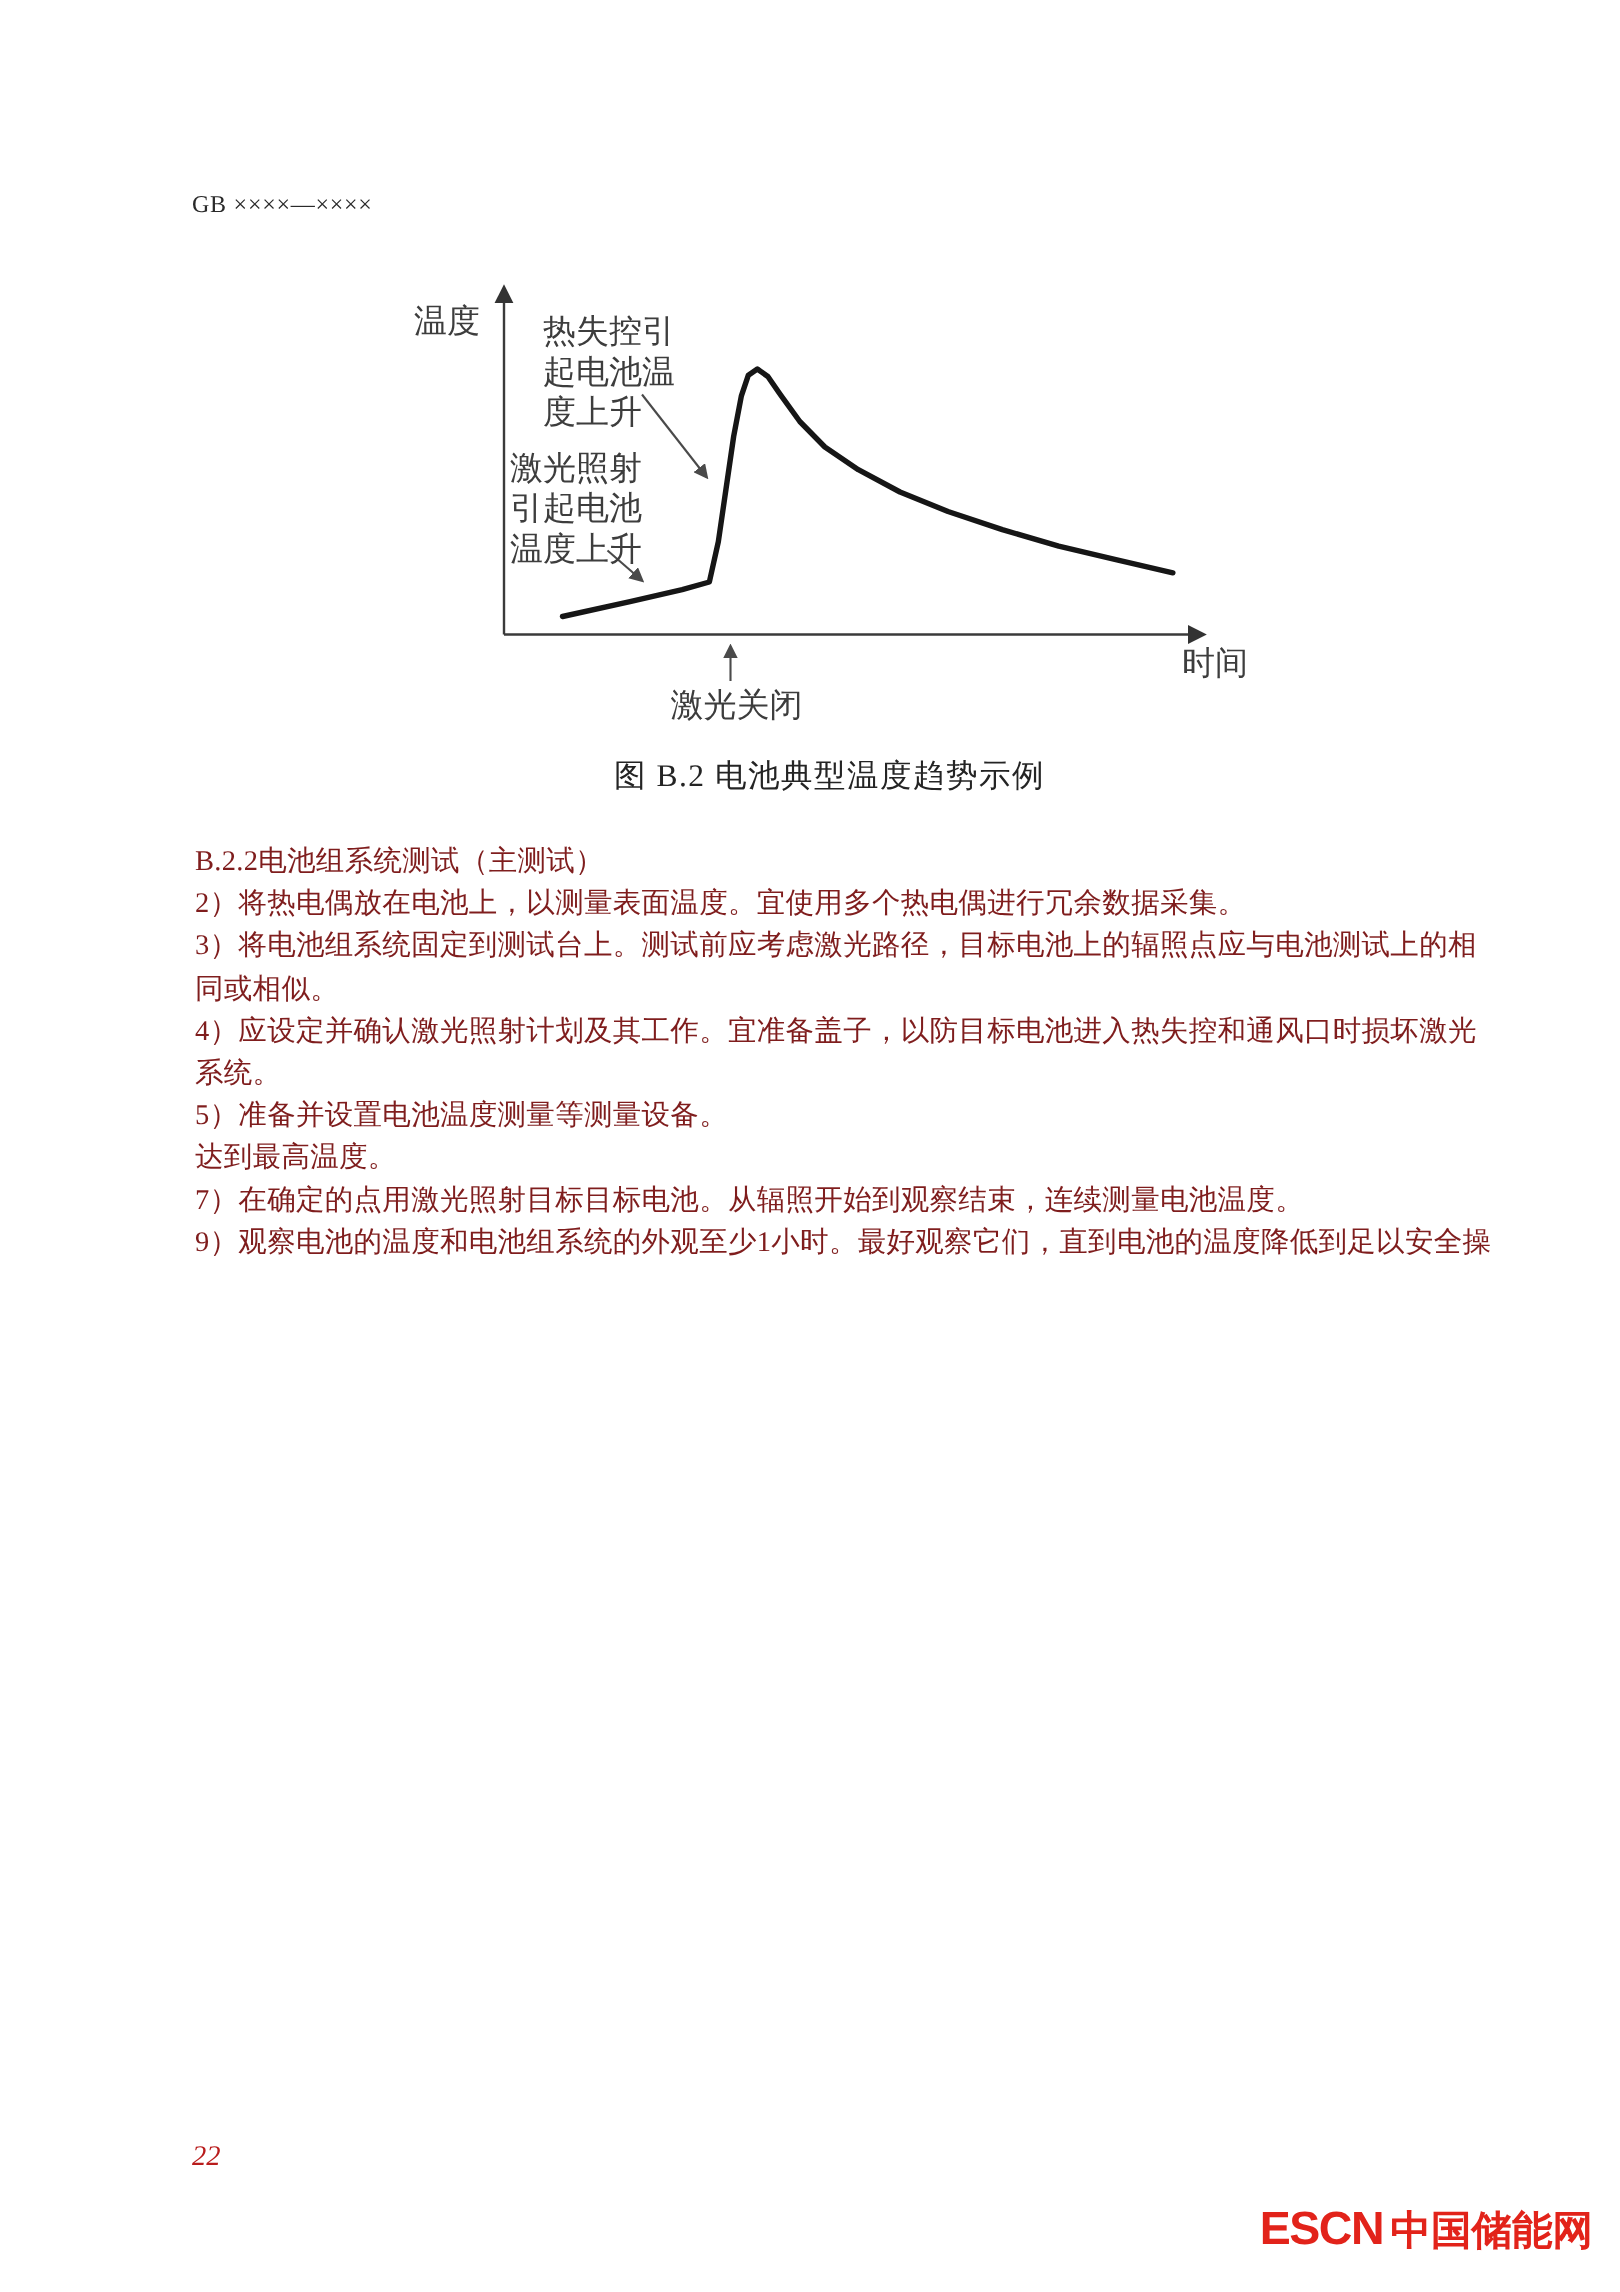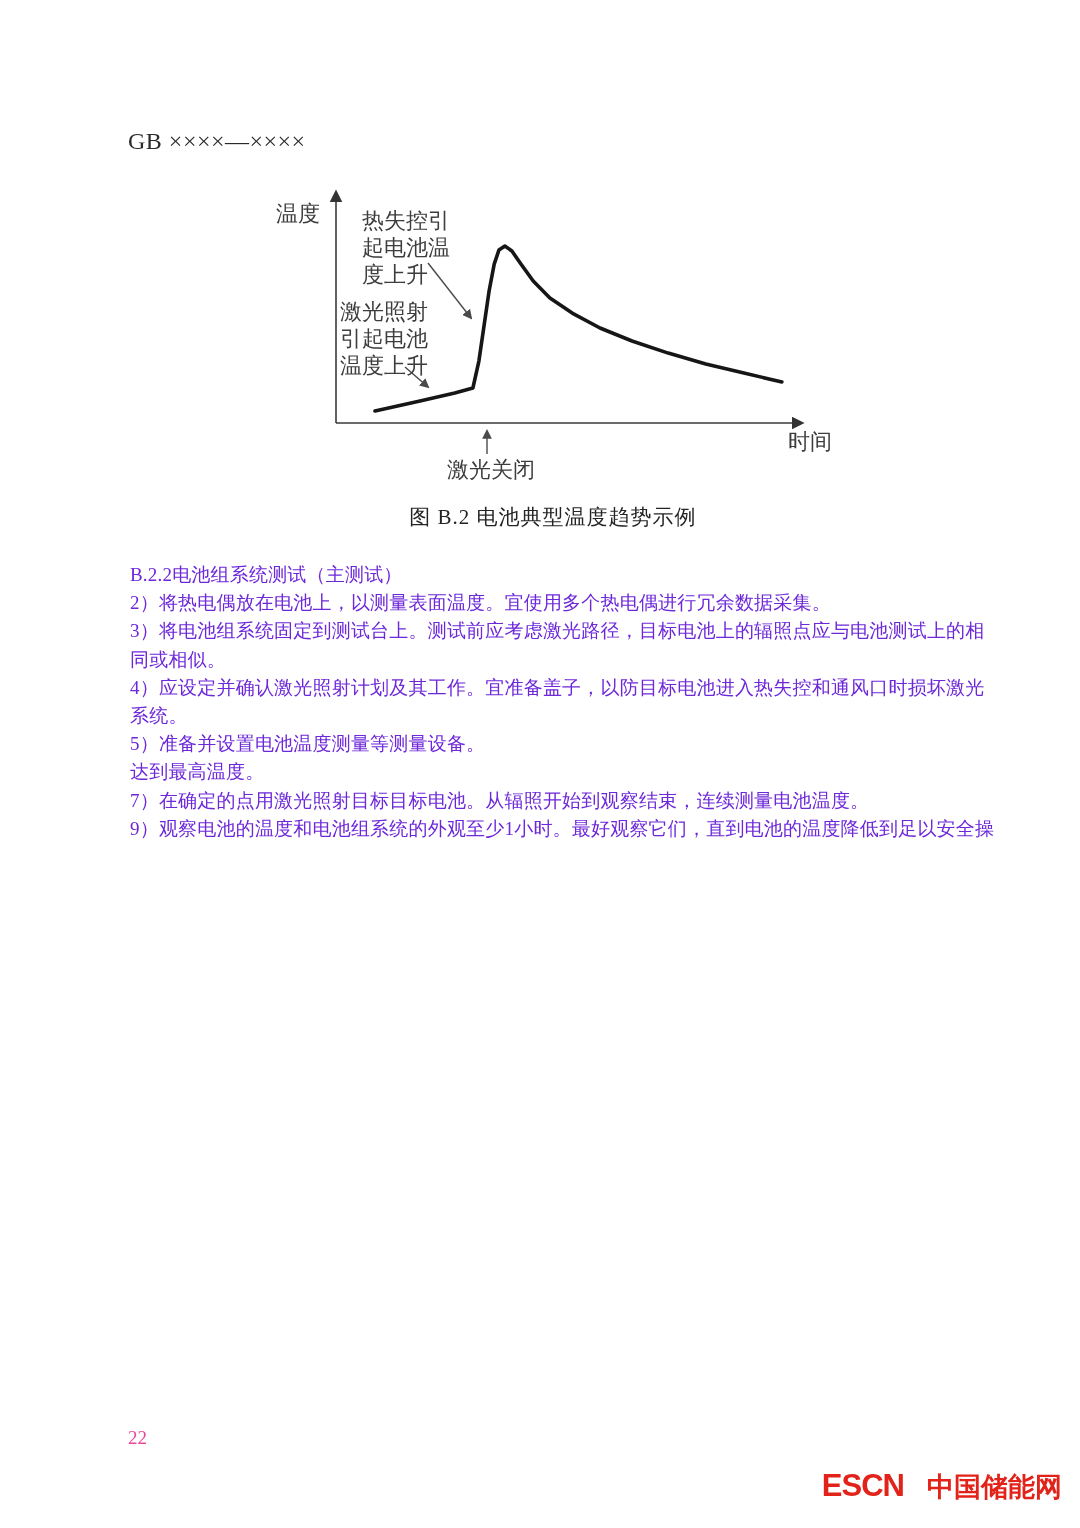--- a/index.html
+++ b/index.html
@@ -7,53 +7,53 @@
     position:relative;
     width:1080px;height:1528px;
     background:#ffffff;
     margin:0 auto;
     overflow:hidden;
     font-family:"Liberation Serif","DejaVu Serif",serif;
     color:#1c1c1c;
   }
   .gb-header{
     position:absolute;left:128px;top:128px;
-    font-size:24px;letter-spacing:0.5px;color:#2a2a2a;
+    font-size:16px;letter-spacing:0.5px;color:#2a2a2a;
   }
   .chart-wrap{position:absolute;left:260px;top:176px;width:590px;height:322px;text-align:center;}
   svg text{
     font-family:"Liberation Serif","DejaVu Serif",serif;
     fill:#3d3d3d;
   }
   .fig-caption{
     position:absolute;left:0;top:503px;width:1106px;
     text-align:center;font-size:21px;color:#242424;letter-spacing:1px;
   }
   .body-text{
     position:absolute;left:130px;top:561px;width:856px;
-    font-size:19px;line-height:28.2px;color:#6d28d9;letter-spacing:0.2px;
+    font-size:19px;line-height:28.2px;color:#7f1d1d;letter-spacing:0.2px;
   }
   .body-line{white-space:nowrap;}
   .page-number{
     position:absolute;left:128px;top:1427px;
-    font-size:19px;color:#ec4899;
+    font-size:19px;color:#b91c1c;font-style:italic;
   }
   .escn-logo{
     position:absolute;right:18px;top:1468px;
     white-space:nowrap;
     font-family:"Liberation Sans","DejaVu Sans",sans-serif;
     font-weight:bold;
   }
   .logo-latin{
     font-size:31px;font-weight:bold;letter-spacing:-1px;
     display:inline-block;vertical-align:baseline;
   }
   .logo-cjk{
     font-size:27px;font-weight:bold;letter-spacing:0px;
-    display:inline-block;vertical-align:baseline;margin-left:23px;
+    display:inline-block;vertical-align:baseline;margin-left:5px;
   }
 </style>
 </head>
 <body>
 
 <div class="page">
 
   <div class="gb-header">GB ××××—××××</div>
 
   <div class="chart-wrap">

